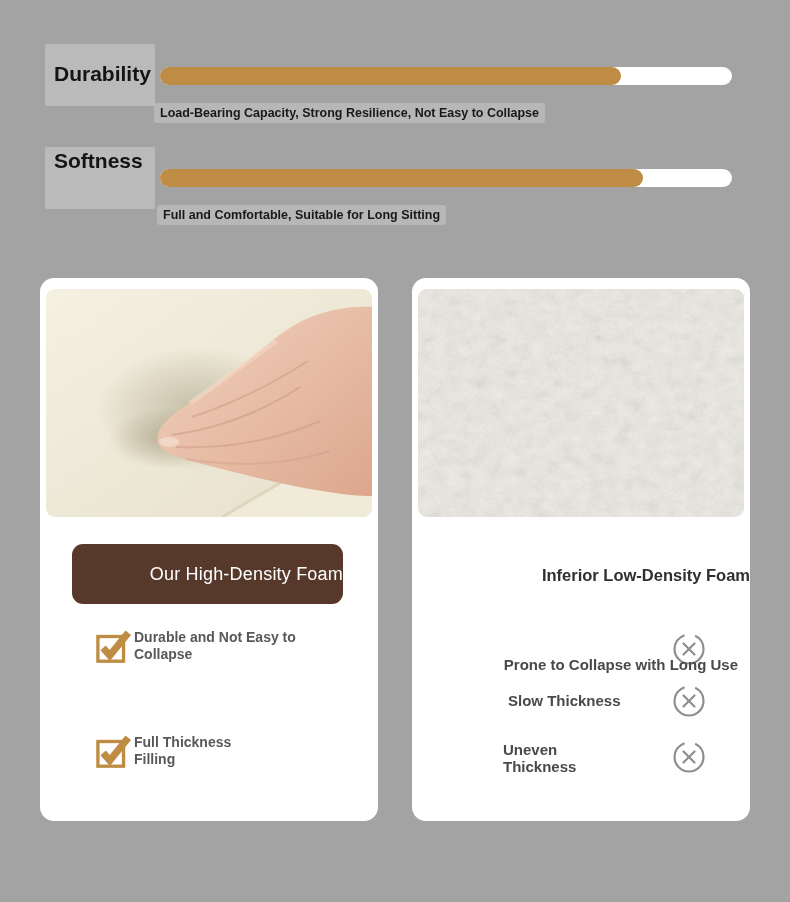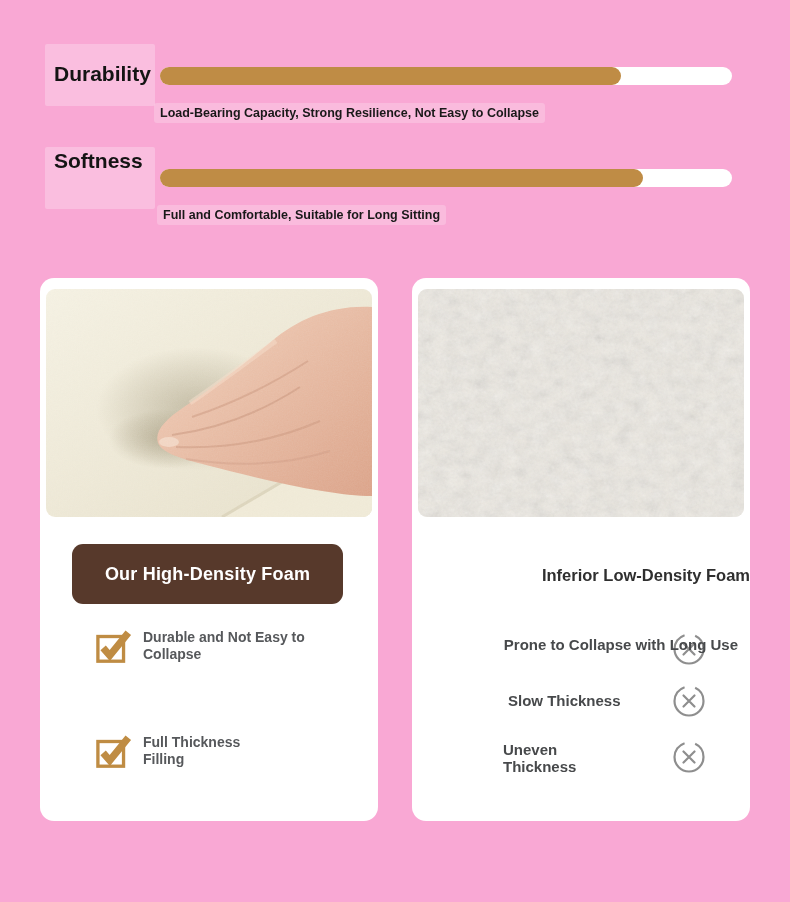--- a/index.html
+++ b/index.html
@@ -1,16 +1,16 @@
 <!DOCTYPE html>
 <html><head>
 <meta charset="utf-8">
 <style>
   html,body{margin:0;padding:0;background:#F0ECE4;}
-  .page{position:relative;width:790px;height:902px;background:#f9a8d4;
+  .page{position:relative;width:790px;height:902px;background:#a3a3a3;
         font-family:"Liberation Sans",sans-serif;overflow:hidden;}
 
   
   .label-ghost{position:absolute;left:45px;width:110px;height:62px;
                background:rgba(255,255,255,.25);border-radius:2px;}
   .lg1{top:44px}.lg2{top:147px}
   .metric-label{position:absolute;left:54px;font-size:21px;font-weight:700;color:#141414;}
   .ml1{top:62px}.ml2{top:149px}
   .track{position:absolute;left:160px;width:572px;height:18px;background:#FFFFFF;border-radius:9px;}
   .t1{top:67px}.t2{top:169px}
@@ -19,36 +19,36 @@
            background:rgba(255,255,255,.22);padding:3px 6px;border-radius:3px;white-space:nowrap;text-align:center;}
   .c1{left:154px;top:103px}.c2{left:157px;top:205px}
 
   
   .card{position:absolute;top:278px;width:338px;height:543px;background:#FFFFFF;border-radius:14px;}
   .card-ours{left:40px}.card-inferior{left:412px}
   .photo{position:absolute;left:6px;top:11px;width:326px;height:228px;border-radius:9px;overflow:hidden;}
   .photo svg{display:block;width:100%;height:100%;}
 
   .btn{position:absolute;left:32px;top:266px;width:271px;height:60px;background:#57392B;
-       border-radius:11px;color:#FFFFFF;font-size:18px;font-weight:700;letter-spacing:.2px;
-       display:flex;align-items:center;justify-content:center;}
+       border-radius:11px;color:#FFFFFF;font-size:18px;font-weight:400;letter-spacing:.2px;
+       display:flex;align-items:center;justify-content:flex-end;}
 
-  .feature{position:absolute;left:56px;display:flex;align-items:center;gap:9px;}
+  .feature{position:absolute;left:56px;display:flex;align-items:center;}
   .f1{top:350px}.f2{top:403px}.f3{top:455px}
   .feature .txt{font-size:14px;font-weight:700;color:#56585B;line-height:17px;white-space:pre-line;}
   .check-ico{width:38px;height:36px;flex:0 0 auto;}
 
   .inferior-title{position:absolute;top:288px;left:0;width:100%;text-align:right;
                   font-size:16.5px;font-weight:700;color:#2F2F2F;}
   .drawback{position:absolute;left:0;width:100%;height:36px;}
   .d1{top:354px}.d2{top:406px}.d3{top:462px}
   .x-ico{position:absolute;left:260px;top:0;width:34px;height:34px;z-index:1;}
   .d-txt{position:absolute;font-size:15px;font-weight:700;color:#47494B;line-height:17px;
          white-space:pre-line;z-index:2;}
-  .d1 .d-txt{right:12px;top:4px;white-space:nowrap;}
+  .d1 .d-txt{right:12px;top:24px;white-space:nowrap;}
   .d2 .d-txt{left:96px;top:8px;}
   .d3 .d-txt{left:91px;top:1px;}
 </style>
 </head>
 <body>
 
 <div class="page">
 
   <div>
     <div class="label-ghost lg1"></div>

